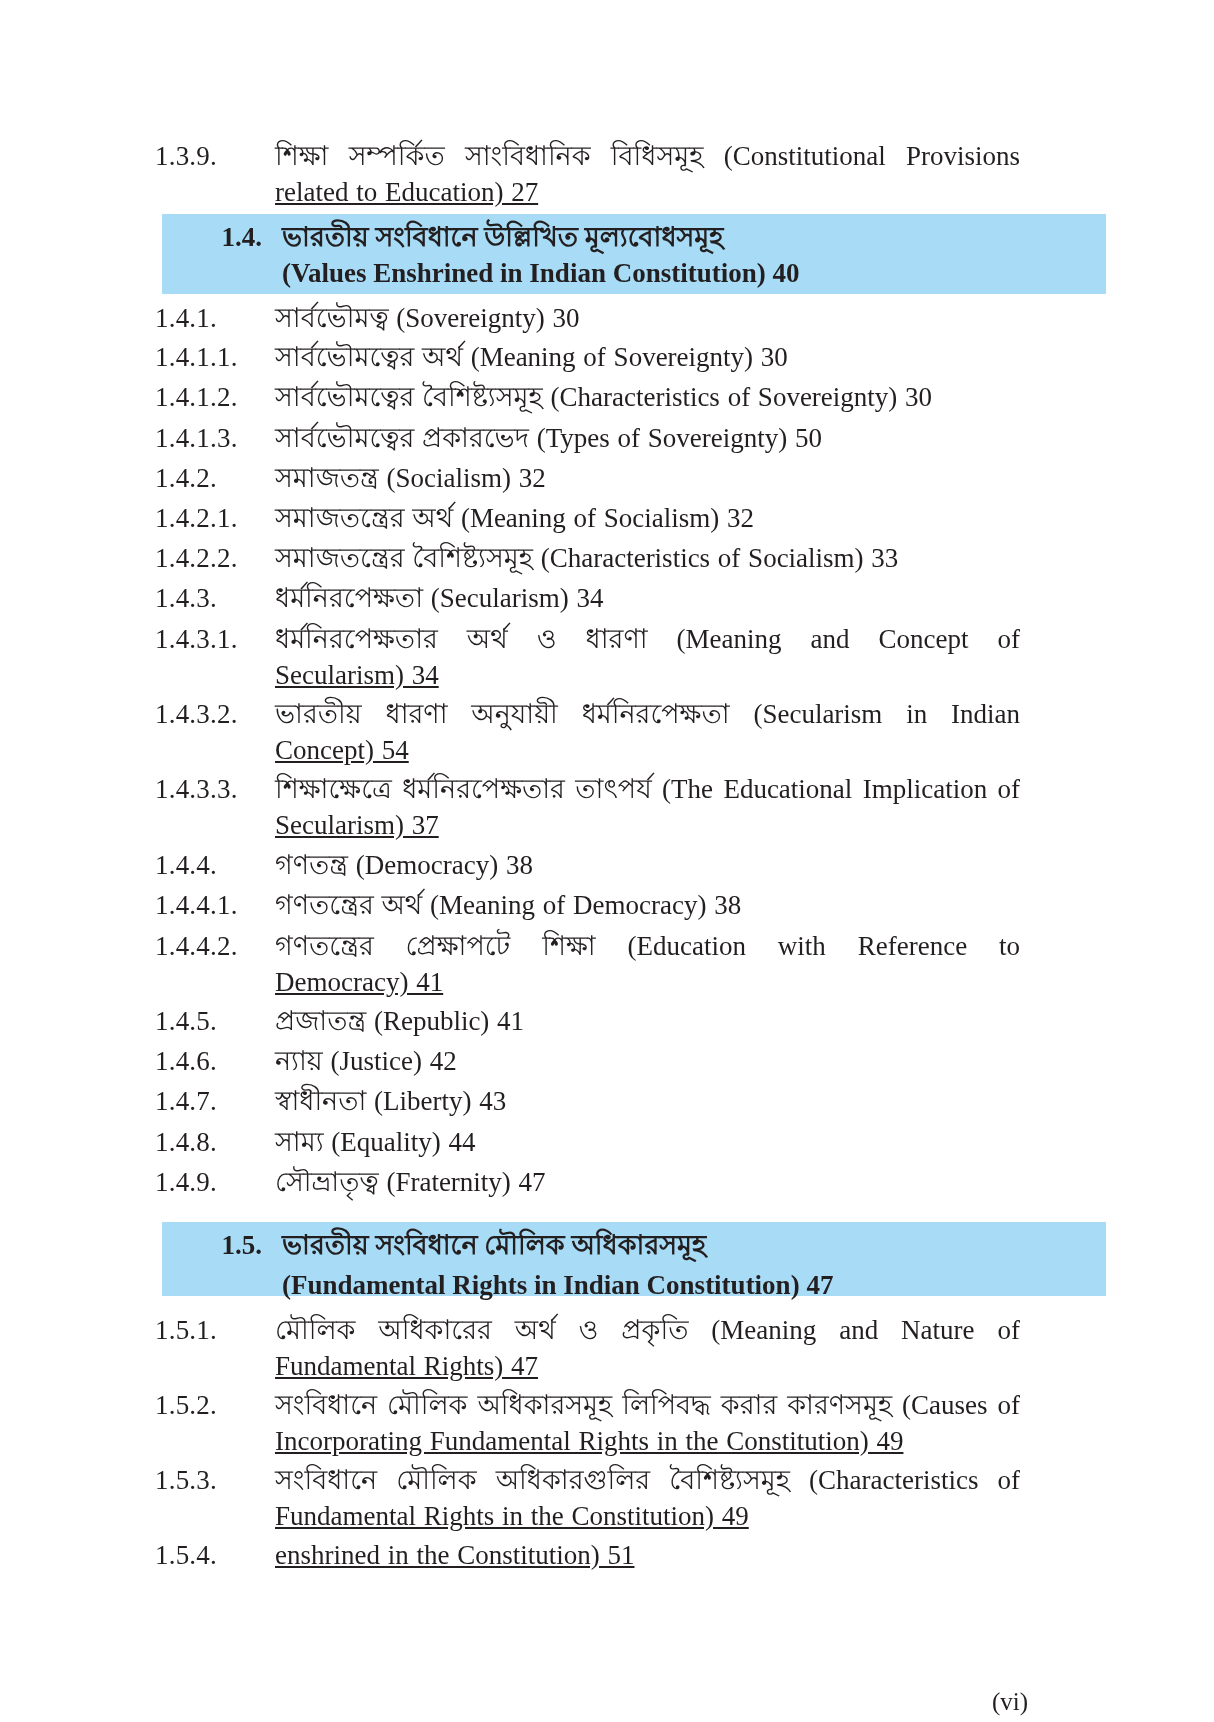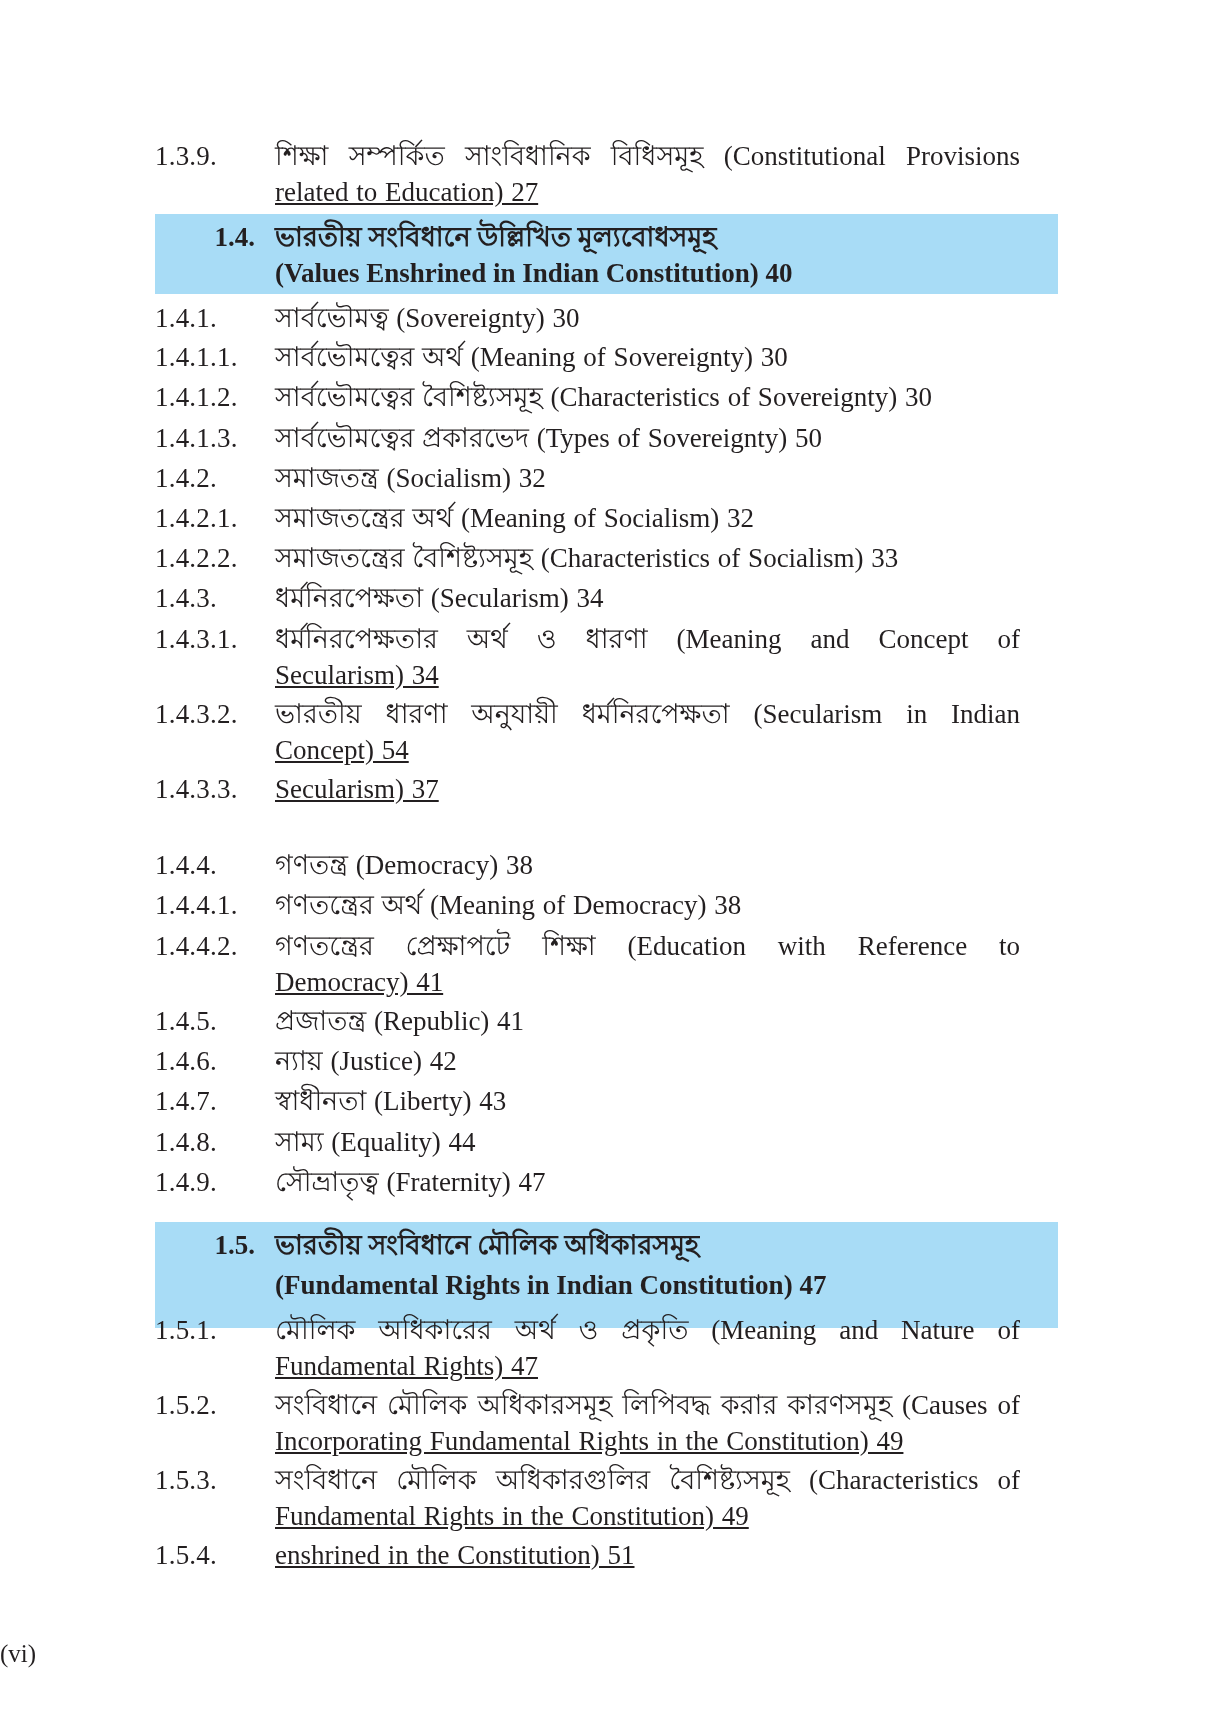--- a/index.html
+++ b/index.html
@@ -47,23 +47,24 @@
       text-align: justify;
       text-align-last: justify;
     }
     .entry .txt .l2 {
       display: block;
       text-align: right;
       text-decoration: underline;
     }
     .band {
       position: absolute;
-      left: 155px;
+      left: 162px;
       width: 903px;
       background: #a8dcf6;
+      padding-left: 41px;
     }
     .band .num {
       position: absolute;
       left: 0;
       width: 100px;
       text-align: right;
       font-weight: bold;
       font-size: 27px;
       line-height: 36px;
     }
@@ -73,22 +74,22 @@
       width: 760px;
       font-weight: bold;
       font-size: 27px;
       line-height: 36px;
     }
     .band .txt span { display: block; }
     .pagenum {
       position: absolute;
       left: 0;
       width: 1028px;
-      top: 1638px;
-      text-align: left;
+      top: 1686px;
+      text-align: right;
       font-size: 25px;
       line-height: 32px;
     }
   </style>
 </head>
 <body>
 
 <div class="page">
 
   <div class="entry" style="top:138px;">
@@ -159,20 +160,21 @@
     <span class="num">1.4.3.2.</span>
     <span class="txt">
       <span class="l1">ভারতীয় ধারণা অনুযায়ী ধর্মনিরপেক্ষতা (Secularism in Indian</span>
       <span class="l2">Concept) 54</span>
     </span>
   </div>
 
   <div class="entry" style="top:771px;">
     <span class="num">1.4.3.3.</span>
     <span class="txt">
+      <span class="l1">শিক্ষাক্ষেত্রে ধর্মনিরপেক্ষতার তাৎপর্য (The Educational Implication of</span>
       <span class="l2">Secularism) 37</span>
     </span>
   </div>
 
   <div class="entry" style="top:847px;">
     <span class="num">1.4.4.</span>
     <span class="txt">গণতন্ত্র (Democracy) 38</span>
   </div>
 
   <div class="entry" style="top:887px;">
@@ -206,21 +208,21 @@
   <div class="entry" style="top:1124px;">
     <span class="num">1.4.8.</span>
     <span class="txt">সাম্য (Equality) 44</span>
   </div>
 
   <div class="entry" style="top:1164px;">
     <span class="num">1.4.9.</span>
     <span class="txt">সৌভ্রাতৃত্ব (Fraternity) 47</span>
   </div>
 
-  <div class="band" style="top: 1222px; height: 106px; background: rgb(168, 220, 246);">
+  <div class="band" style="top: 1222px; height: 74px; background: rgb(168, 220, 246);">
     <span class="num" style="top:5px;">1.5.</span>
     <span class="txt" style="top:5px;">
       <span>ভারতীয় সংবিধানে মৌলিক অধিকারসমূহ</span>
       <span style="margin-top:4px;">(Fundamental Rights in Indian Constitution) 47</span>
     </span>
   </div>
 
   <div class="entry" style="top:1312px;">
     <span class="num">1.5.1.</span>
     <span class="txt">

